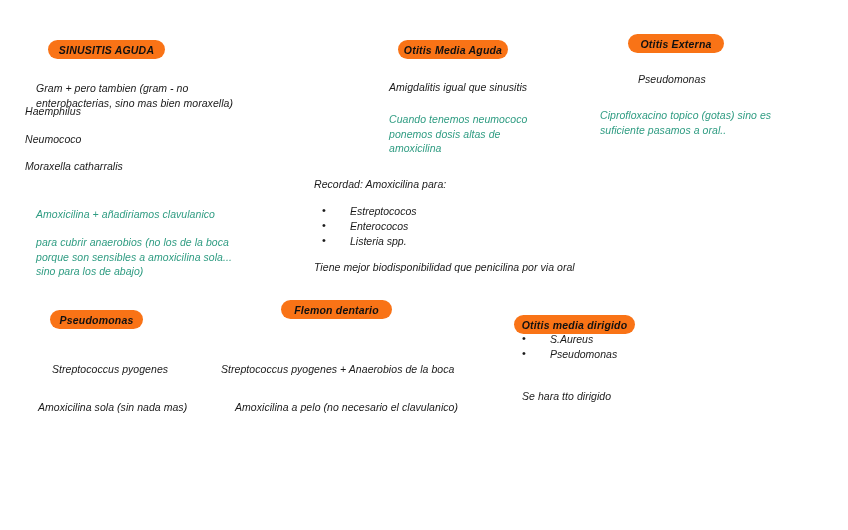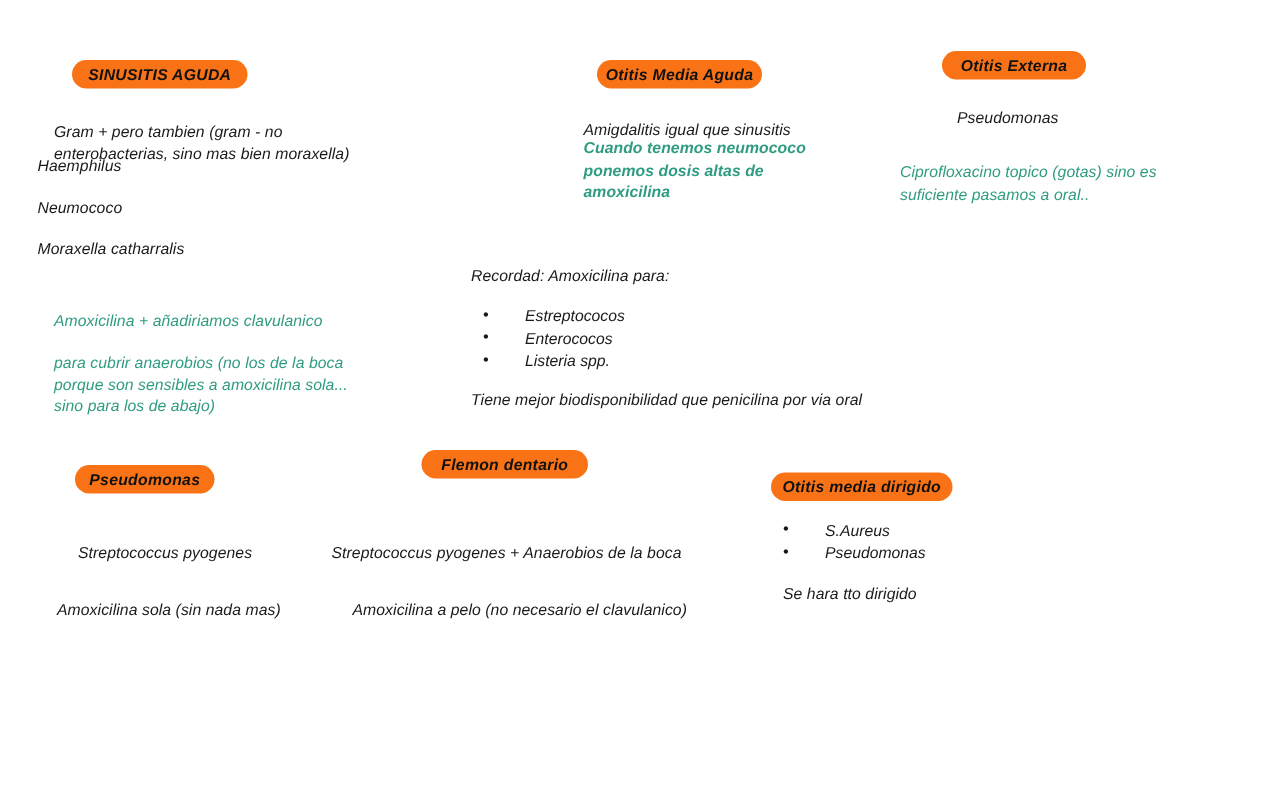--- a/index.html
+++ b/index.html
@@ -93,21 +93,21 @@
   <div class="txt teal" style="left:36px; top:207px; width:230px;">Amoxicilina + añadiriamos clavulanico</div>
 
   <div class="txt teal" style="left:36px; top:235px; width:210px;">para cubrir anaerobios (no los de la boca
 porque son sensibles a amoxicilina sola...
 sino para los de abajo)</div>
 
   <div class="pill" style="left:398px; top:40px; width:110px; height:19px;">Otitis Media Aguda</div>
 
   <div class="txt" style="left:389px; top:80px; width:230px;">Amigdalitis igual que sinusitis</div>
 
-  <div class="txt teal" style="left:389px; top:92px; width:200px;font-weight:bold;">Cuando tenemos neumococo
+  <div class="txt teal" style="left:389px; top:112px; width:200px;">Cuando tenemos neumococo
 ponemos dosis altas de
 amoxicilina</div>
 
   <div class="pill" style="left:628px; top:34px; width:96px; height:19px;">Otitis Externa</div>
 
   <div class="txt" style="left:638px; top:72px; width:200px;">Pseudomonas</div>
 
   <div class="txt teal" style="left:600px; top:108px; width:210px;">Ciprofloxacino topico (gotas) sino es
 suficiente pasamos a oral..</div>
 
@@ -128,20 +128,20 @@
   <div class="txt" style="left:52px; top:362px; width:220px;">Streptococcus pyogenes</div>
 
   <div class="pill" style="left:281px; top:300px; width:111px; height:19px;">Flemon dentario</div>
 
   <div class="txt" style="left:221px; top:362px; width:270px;">Streptococcus pyogenes + Anaerobios de la boca</div>
 
   <div class="txt" style="left:235px; top:400px; width:270px;">Amoxicilina a pelo (no necesario el clavulanico)</div>
 
   <div class="pill" style="left:514px; top:315px; width:121px; height:19px;">Otitis media dirigido</div>
 
-  <ul class="bullets" style="left:522px; top:347px; width:220px;">
+  <ul class="bullets" style="left:522px; top:332px; width:220px;">
     <li>S.Aureus</li>
     <li>Pseudomonas</li>
   </ul>
 
   <div class="txt" style="left:522px; top:389px; width:220px;">Se hara tto dirigido</div>
 
 </div>
 
 </body></html>

